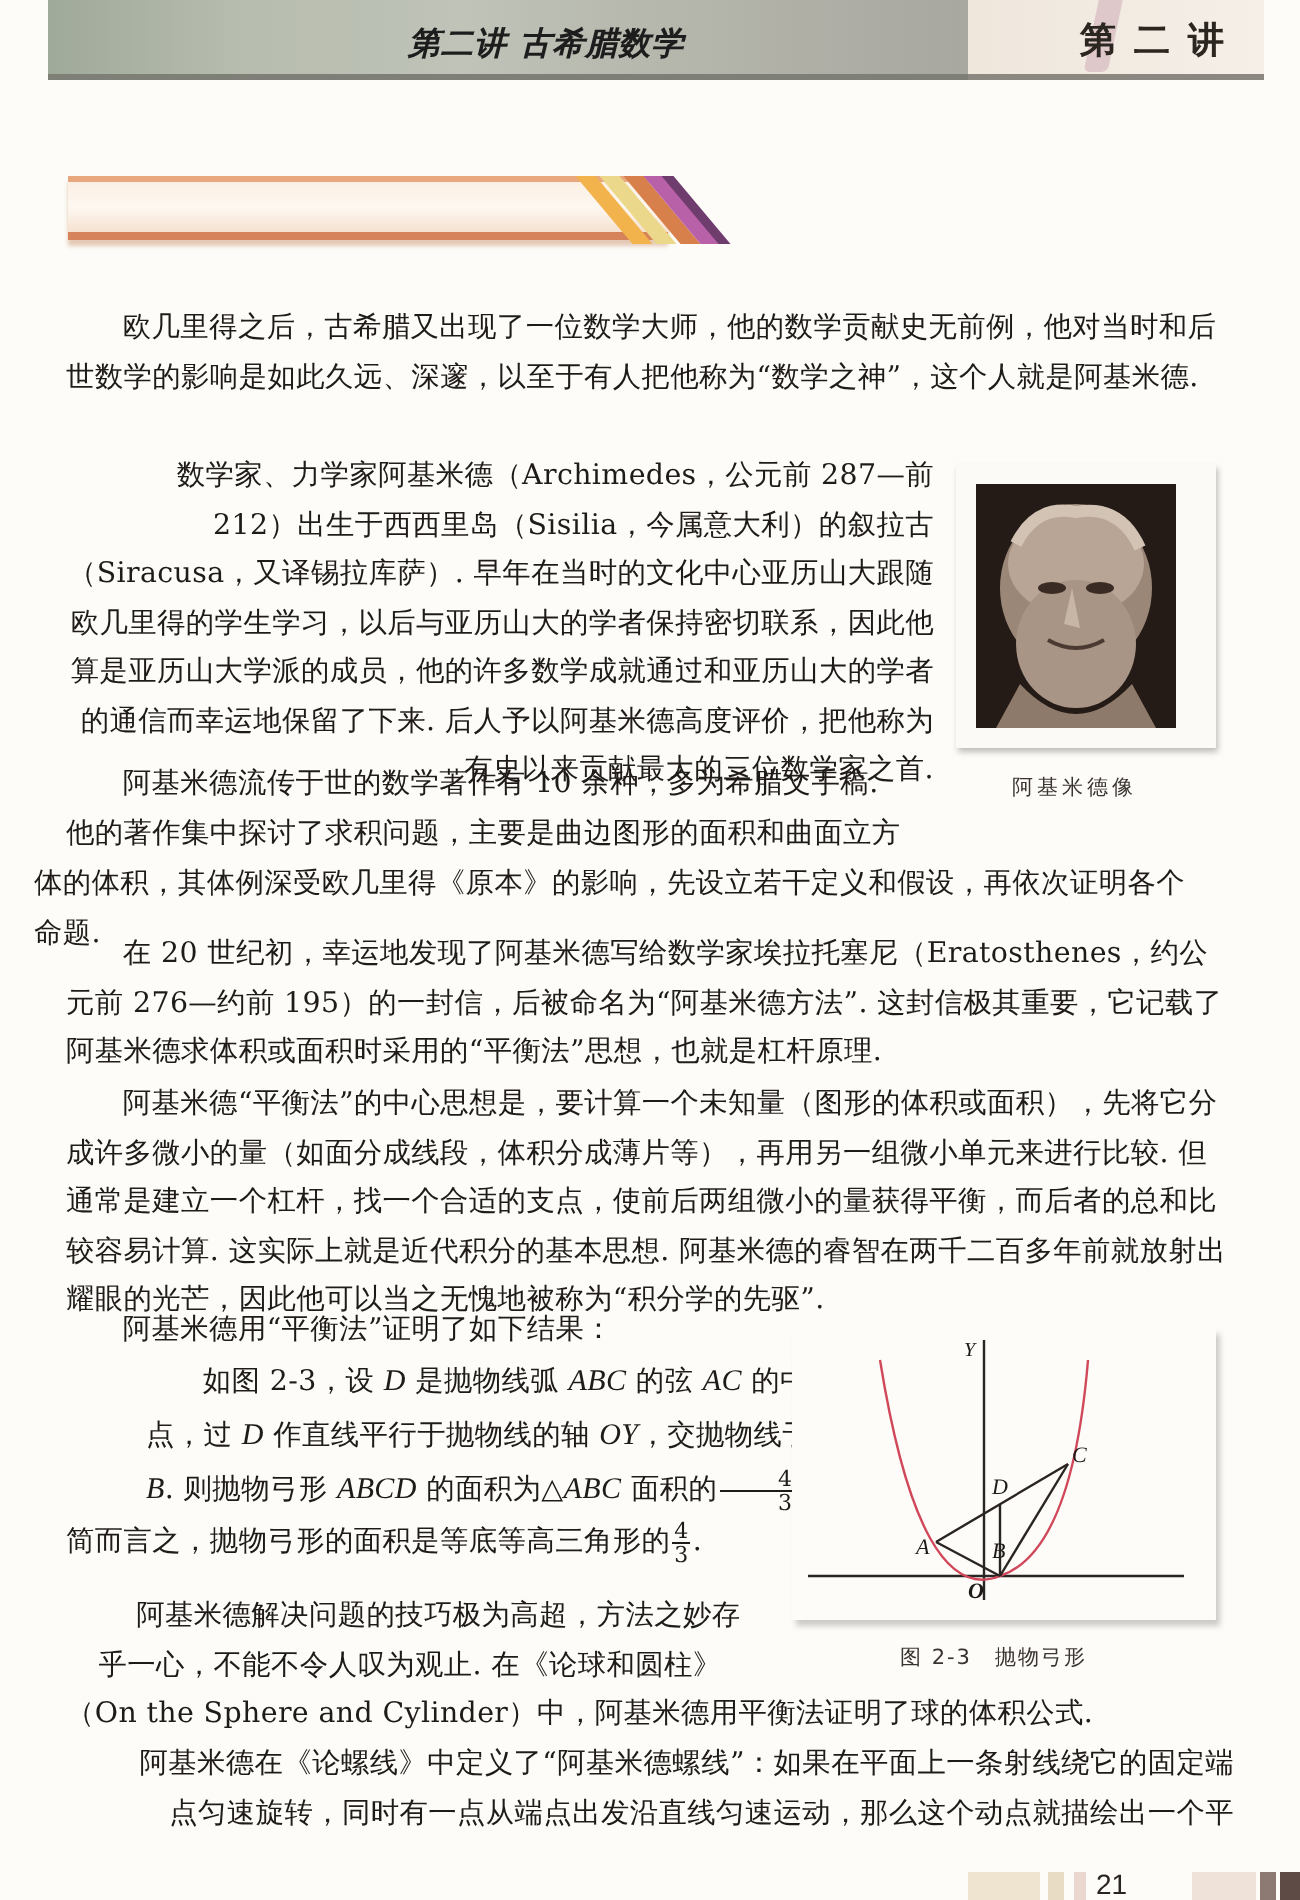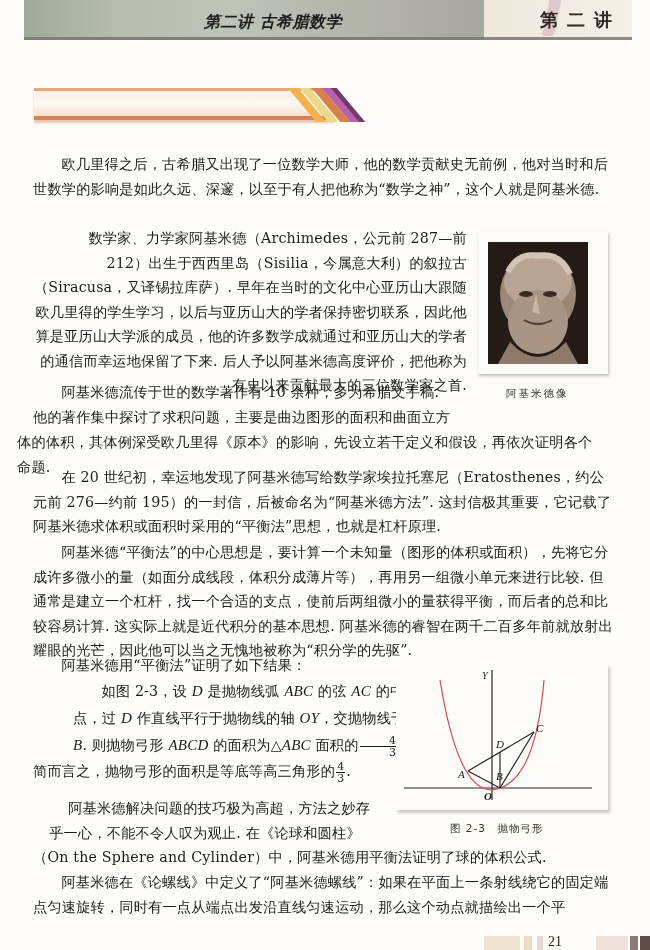--- a/index.html
+++ b/index.html
@@ -72,21 +72,21 @@
 
   
   .fig-frame {
     position: absolute; left: 396px; top: 664px; width: 212px; height: 146px;
     background: #fdfcf9; box-shadow: 2px 3px 3px rgba(0,0,0,0.2);
   }
 
   
   .footer-strip { position: absolute; top: 936px; height: 14px; }
   .page-number {
-    position: absolute; left: 548px; top: 934px; font-size: 14px; font-family: Liberation Serif, serif; color: #2a2420;
+    position: absolute; left: 548px; top: 934px; font-size: 14px; font-family: Liberation Sans, sans-serif; color: #2a2420;
   }
 </style>
 </head>
 <body>
 
 <div class="header-band">
   <span class="header-chapter">第二讲  古希腊数学</span>
 </div>
 <div class="header-right">
   <div class="header-right-watermark"></div>
@@ -138,21 +138,21 @@
   <span>如图 2-3，设 </span><span class="i">D</span><span> 是抛物线弧 </span><span class="i">ABC</span><span> 的弦 </span><span class="i">AC</span><span> 的中点，过 </span><span class="i">D</span><span> 作直线平行于抛物线的轴 </span><span class="i">OY</span><span>，交抛物线于 </span><span class="i">B</span><span>. 则抛物弓形 </span><span class="i">ABCD</span><span> 的面积为△</span><span class="i">ABC</span><span> 面积的</span><span class="frac"><span class="num">4</span><span class="den">3</span></span><span>.</span>
 </p>
 
 <p class="para" style="left:33px;top:734px;width:360px;margin-top:25px;">
   <span>简而言之，抛物弓形的面积是等底等高三角形的</span><span class="frac"><span class="num">4</span><span class="den">3</span></span><span>.</span>
 </p>
 
 <p class="para indent" style="left:33px;top:796px;width:344px;text-align:center;">阿基米德解决问题的技巧极为高超，方法之妙存乎一心，不能不令人叹为观止. 在《论球和圆柱》</p>
 <p class="para" style="left:33px;top:845px;width:584px;">（On the Sphere and Cylinder）中，阿基米德用平衡法证明了球的体积公式.</p>
 
-<p class="para indent" style="left:33px;top:870px;width:584px;">阿基米德在《论螺线》中定义了“阿基米德螺线”：如果在平面上一条射线绕它的固定端点匀速旋转，同时有一点从端点出发沿直线匀速运动，那么这个动点就描绘出一个平</p>
+<p class="para indent" style="left:33px;top:870px;width:584px;text-align:right;">阿基米德在《论螺线》中定义了“阿基米德螺线”：如果在平面上一条射线绕它的固定端点匀速旋转，同时有一点从端点出发沿直线匀速运动，那么这个动点就描绘出一个平</p>
 
 <div class="fig-frame">
   <svg width="212" height="146" viewBox="0 0 212 146">
 
     <line x1="8" y1="124" x2="196" y2="124" stroke="#2a2522" stroke-width="1.2"></line>
 
     <line x1="96" y1="6" x2="96" y2="136" stroke="#2a2522" stroke-width="1.2"></line>
 
     <path d="M44 16 Q64 140 104 124 Q140 112 148 16" fill="none" stroke="#d0485a" stroke-width="1.2"></path>
 

